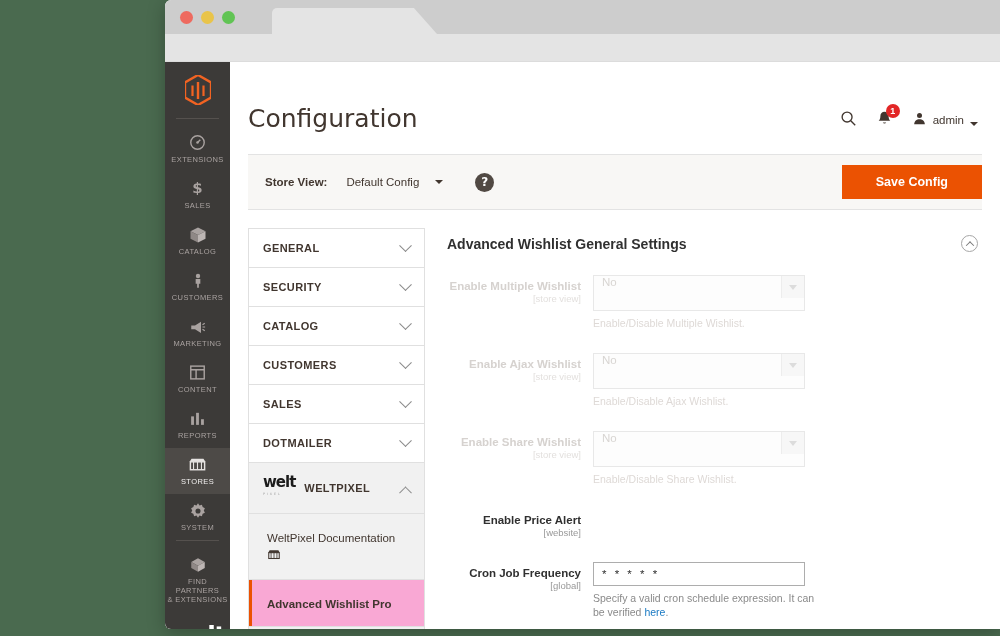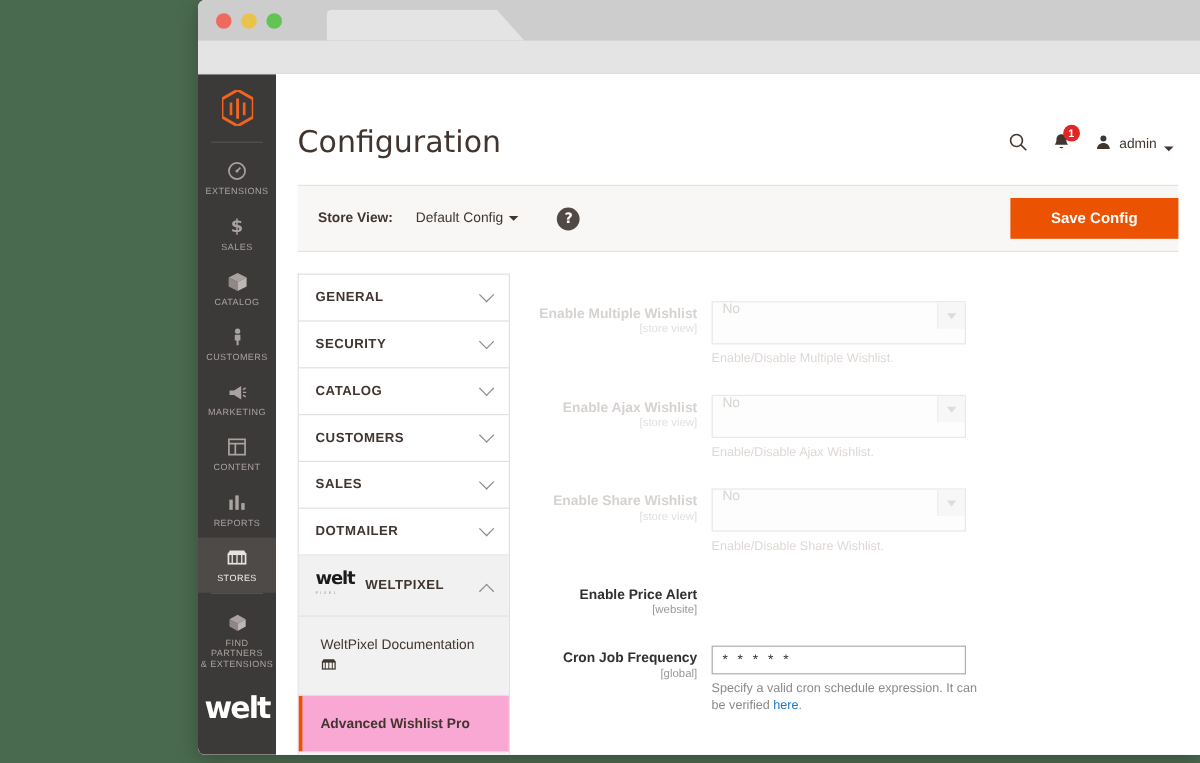--- a/index.html
+++ b/index.html
@@ -165,21 +165,21 @@
     background: #f8f7f5;
     border-top: 1px solid #e3e3e3;
     border-bottom: 1px solid #e3e3e3;
     display: flex; align-items: center;
     padding-left: 17px;
   }
   #storeview-label {
     font-size: 11.5px; font-weight: bold; color: #41362f;
   }
   #storeview-select {
-    display: flex; align-items: center; gap: 5px;
+    display: flex; align-items: center; gap: 16px;
     margin-left: 19px; cursor: pointer;
   }
   #storeview-value { font-size: 11.5px; color: #41362f; }
   #help-icon {
     margin-left: 32px;
     width: 19px; height: 19px; border-radius: 50%;
     background: #514943;
     color: #fff;
     font-size: 12px; font-weight: bold;
     display: flex; align-items: center; justify-content: center;
@@ -495,20 +495,29 @@
         <span class="nav-icon">
           <svg width="19" height="16" viewBox="0 0 24 20">
               <path d="M2 6 L4.5 2 H19.5 L22 6 Z" fill="#e6e3e1"></path>
               <rect x="3" y="6" width="18" height="10" fill="none" stroke="#e6e3e1" stroke-width="1.8"></rect>
               <path d="M7 6 V16 M12 6 V16 M17 6 V16" stroke="#e6e3e1" stroke-width="1.4"></path>
             </svg>
         </span>
         <span class="nav-label" style="color:#f2f0ef">STORES</span>
       </div>
 
+      <div class="nav-item">
+        <span class="nav-icon">
+          <svg width="18" height="18" viewBox="0 0 24 24">
+              <path d="M12 1.5 l2 3 3.2-.8 1 3.1 3 1.6-1.5 2.9 1.5 2.9-3 1.6-1 3.1-3.2-.8-2 3-2-3-3.2.8-1-3.1-3-1.6 1.5-2.9-1.5-2.9 3-1.6 1-3.1 3.2.8z" fill="#a9a2a0"></path>
+              <circle cx="12" cy="12" r="3.4" fill="#3c3a38"></circle>
+            </svg>
+        </span>
+        <span class="nav-label">SYSTEM</span>
+      </div>
 
       <div class="nav-divider"></div>
 
       <div class="nav-item">
         <span class="nav-icon">
           <svg width="18" height="18" viewBox="0 0 24 24">
               <path d="M12 3 L21 8 L12 13 L3 8 Z" fill="#a9a2a0"></path>
               <path d="M3 8 v8 l9 5 v-8 z" fill="#8f8886"></path>
               <path d="M21 8 v8 l-9 5 v-8 z" fill="#bdb6b4"></path>
             </svg>
@@ -613,20 +622,26 @@
             <span class="cfg-sub-label">Advanced Wishlist Pro</span>
           </div>
 
           <div class="cfg-sub">
             
           </div>
         </div>
 
         <div id="settings-panel">
 
+          <div id="section-head">
+            <span id="section-title">Advanced Wishlist General Settings</span>
+            <span id="collapse-toggle">
+                <span class="ch"></span>
+              </span>
+          </div>
 
           <div class="field-row disabled">
             <div class="field-label-wrap">
               <div class="field-label">Enable Multiple Wishlist</div>
               <div class="field-scope">[store view]</div>
             </div>
             <div class="field-control">
               <div class="select-box">
                 <span class="sel-val">No</span>
                 <span class="sel-arrow">

